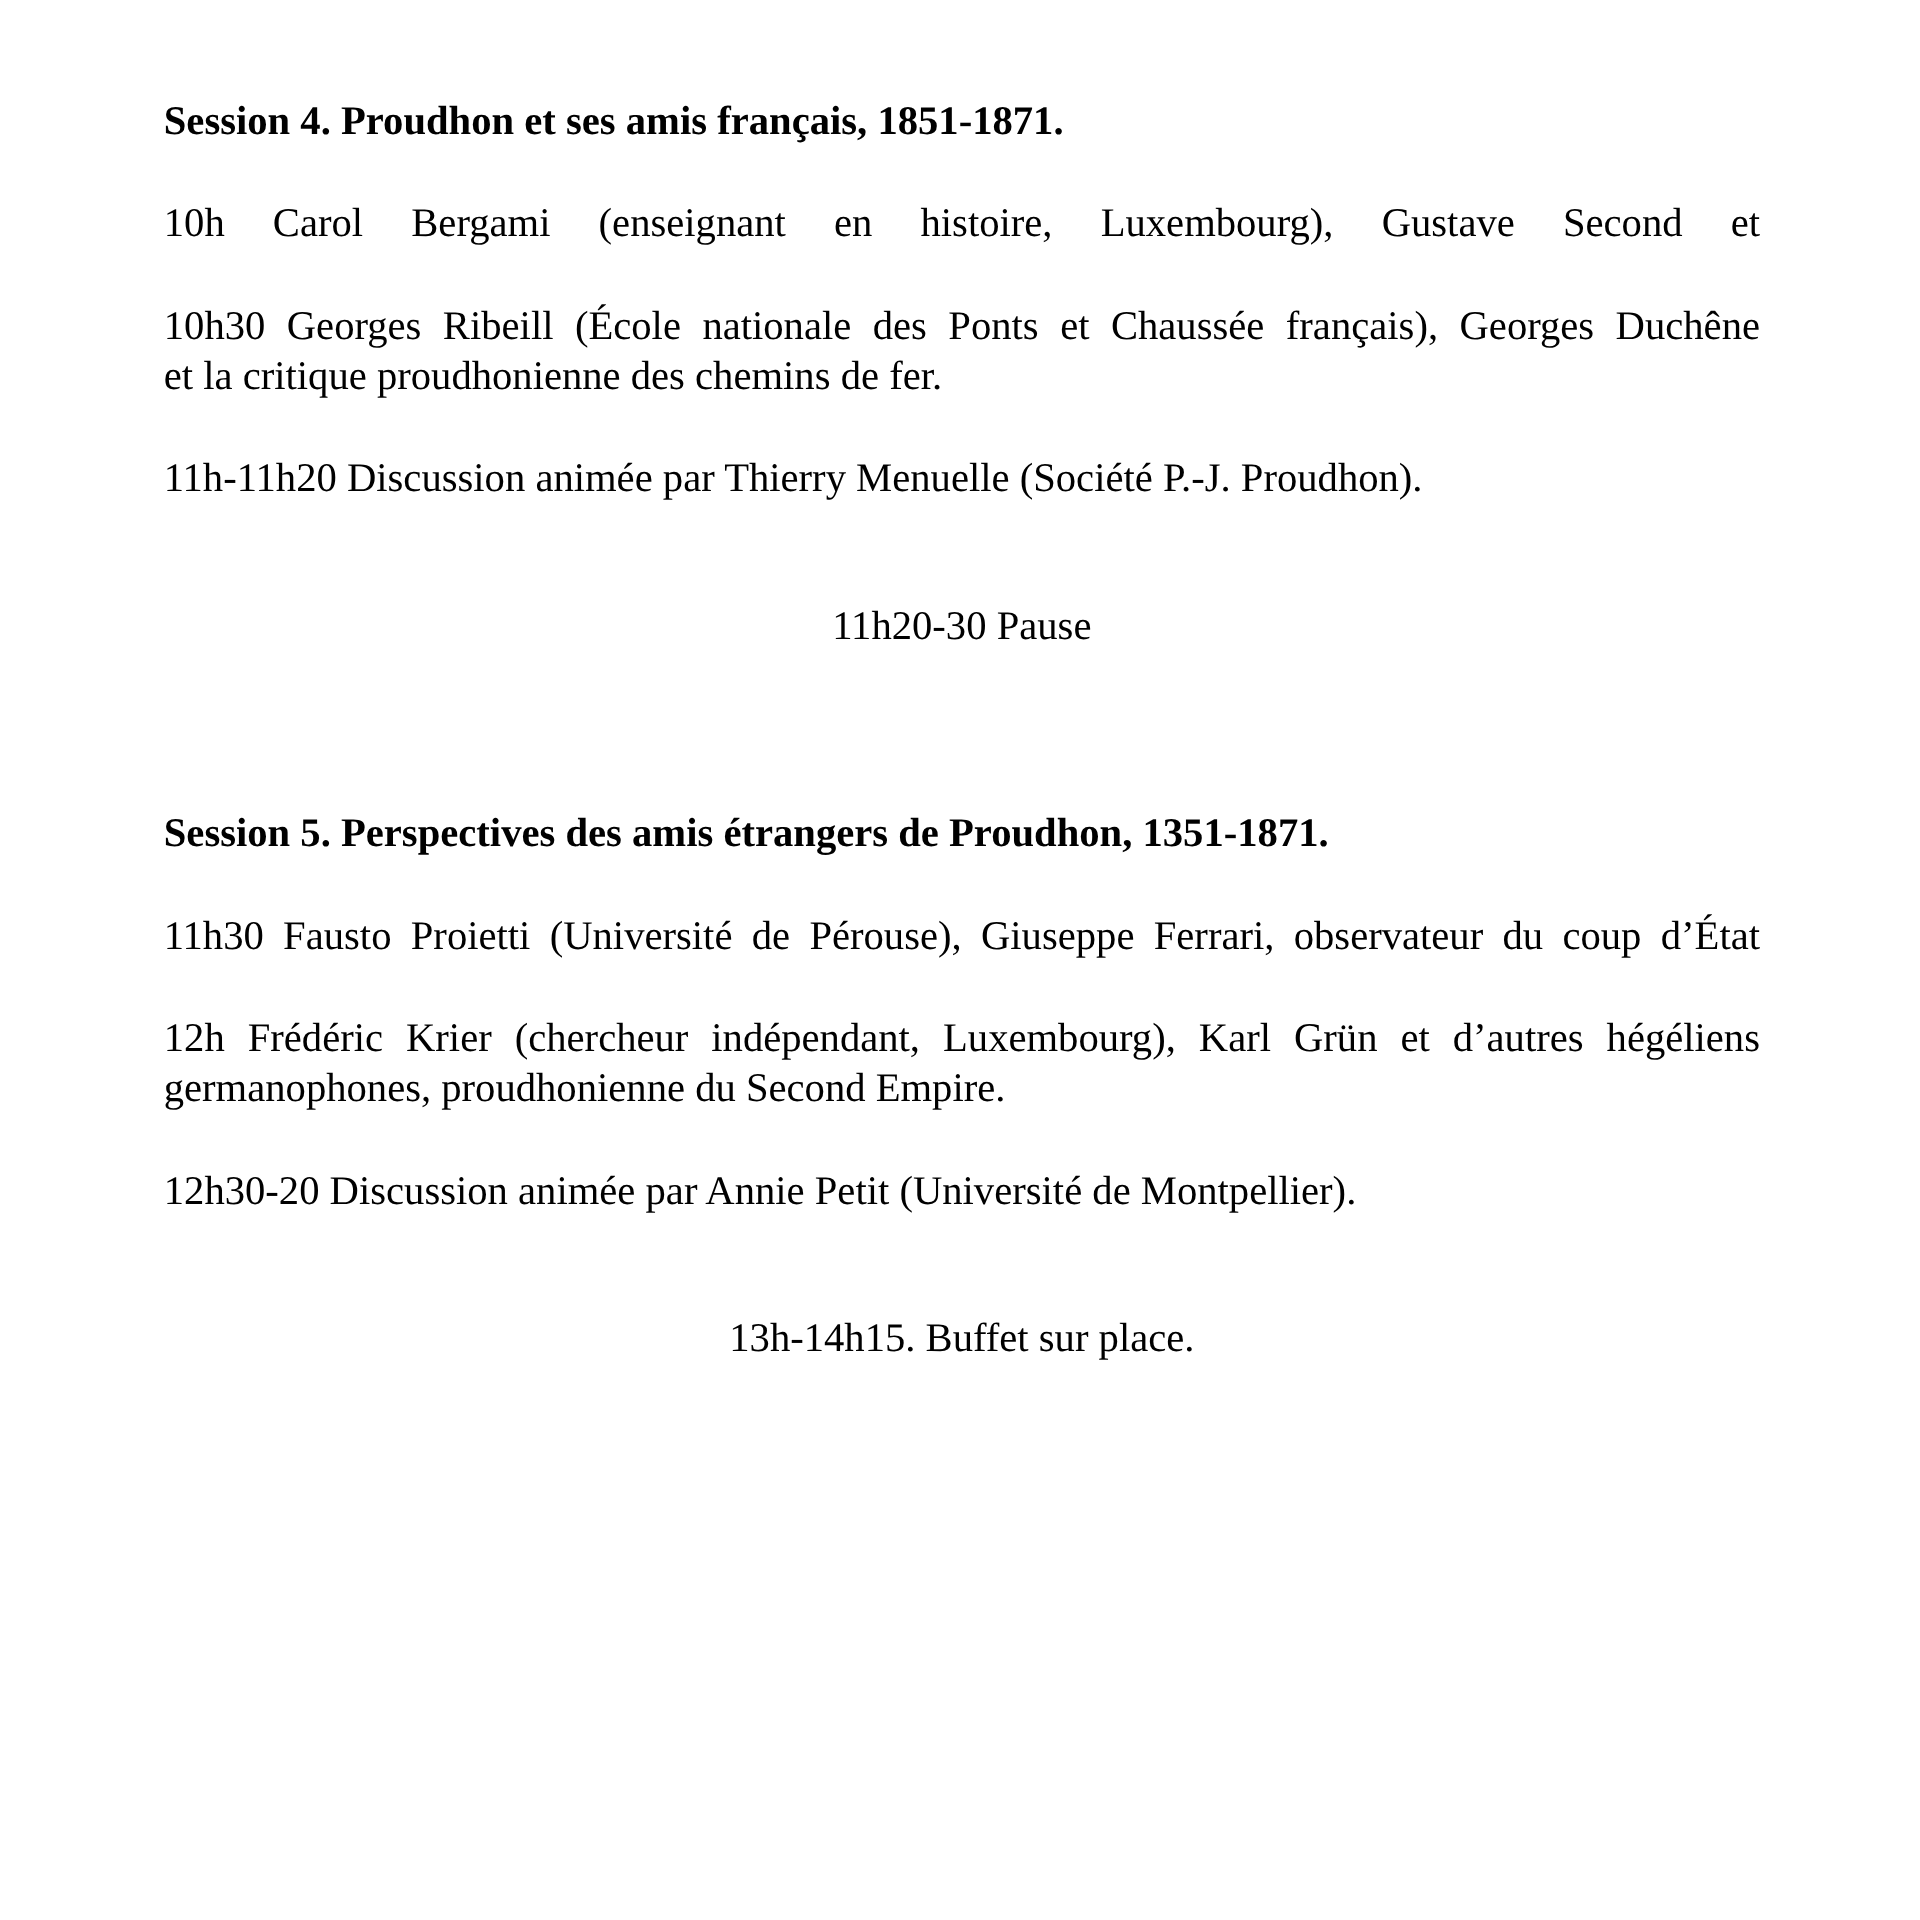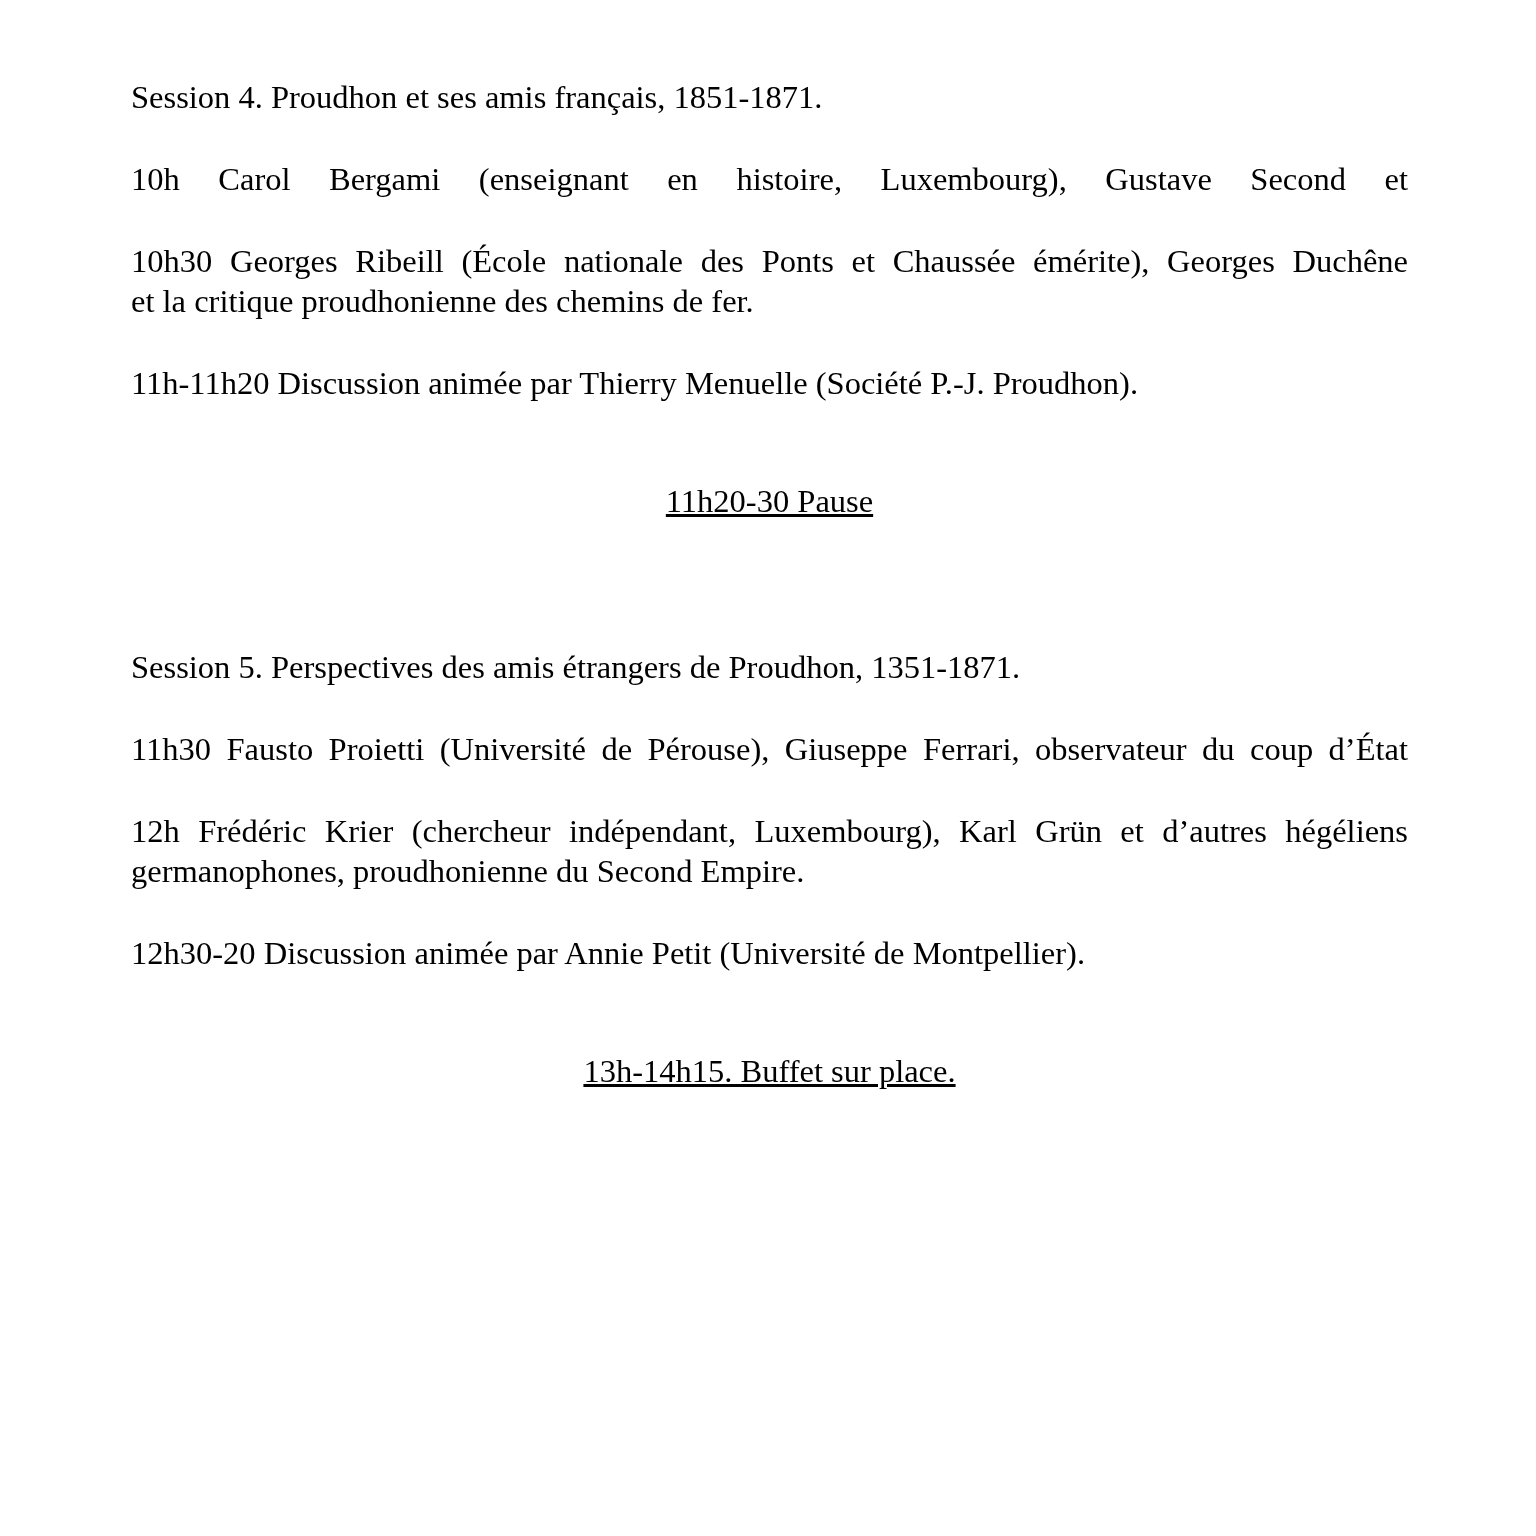--- a/index.html
+++ b/index.html
@@ -18,26 +18,26 @@
     padding: 77px 128px 0 131px;
     background: #ffffff;
   }
   .block {
     font-size: 32.5px;
     line-height: 40px;
     margin: 42px 0 0 0;
     font-weight: normal;
   }
   .heading {
-    font-weight: normal;
+    font-weight: bold;
   }
   .first { margin-top: 0; }
   .gap2 { margin-top: 78px; }   
   .gap3 { margin-top: 126px; }  
-  .centered { text-align: center; text-decoration: underline; }
+  .centered { text-align: center; }
   .ln { display: block; }
   .just {
     text-align: justify;
     text-align-last: justify;
   }
 </style>
 </head>
 <body>
 
 <div class="page">
@@ -45,21 +45,21 @@
   <h2 class="block heading first">
     <span class="ln">Session 4. Proudhon et ses amis français, 1851-1871.</span>
   </h2>
 
 
   <p class="block">
     <span class="ln just">10h Carol Bergami (enseignant en histoire, Luxembourg), Gustave Second et</span>
   </p>
 
   <p class="block">
-    <span class="ln just">10h30 Georges Ribeill (École nationale des Ponts et Chaussée émérite), Georges Duchêne</span>
+    <span class="ln just">10h30 Georges Ribeill (École nationale des Ponts et Chaussée français), Georges Duchêne</span>
     <span class="ln">et la critique proudhonienne des chemins de fer.</span>
   </p>
 
   <p class="block">
     <span class="ln">11h-11h20 Discussion animée par Thierry Menuelle (Société P.-J. Proudhon).</span>
   </p>
 
   <p class="block centered gap2">
     <span class="ln">11h20-30 Pause</span>
   </p>

